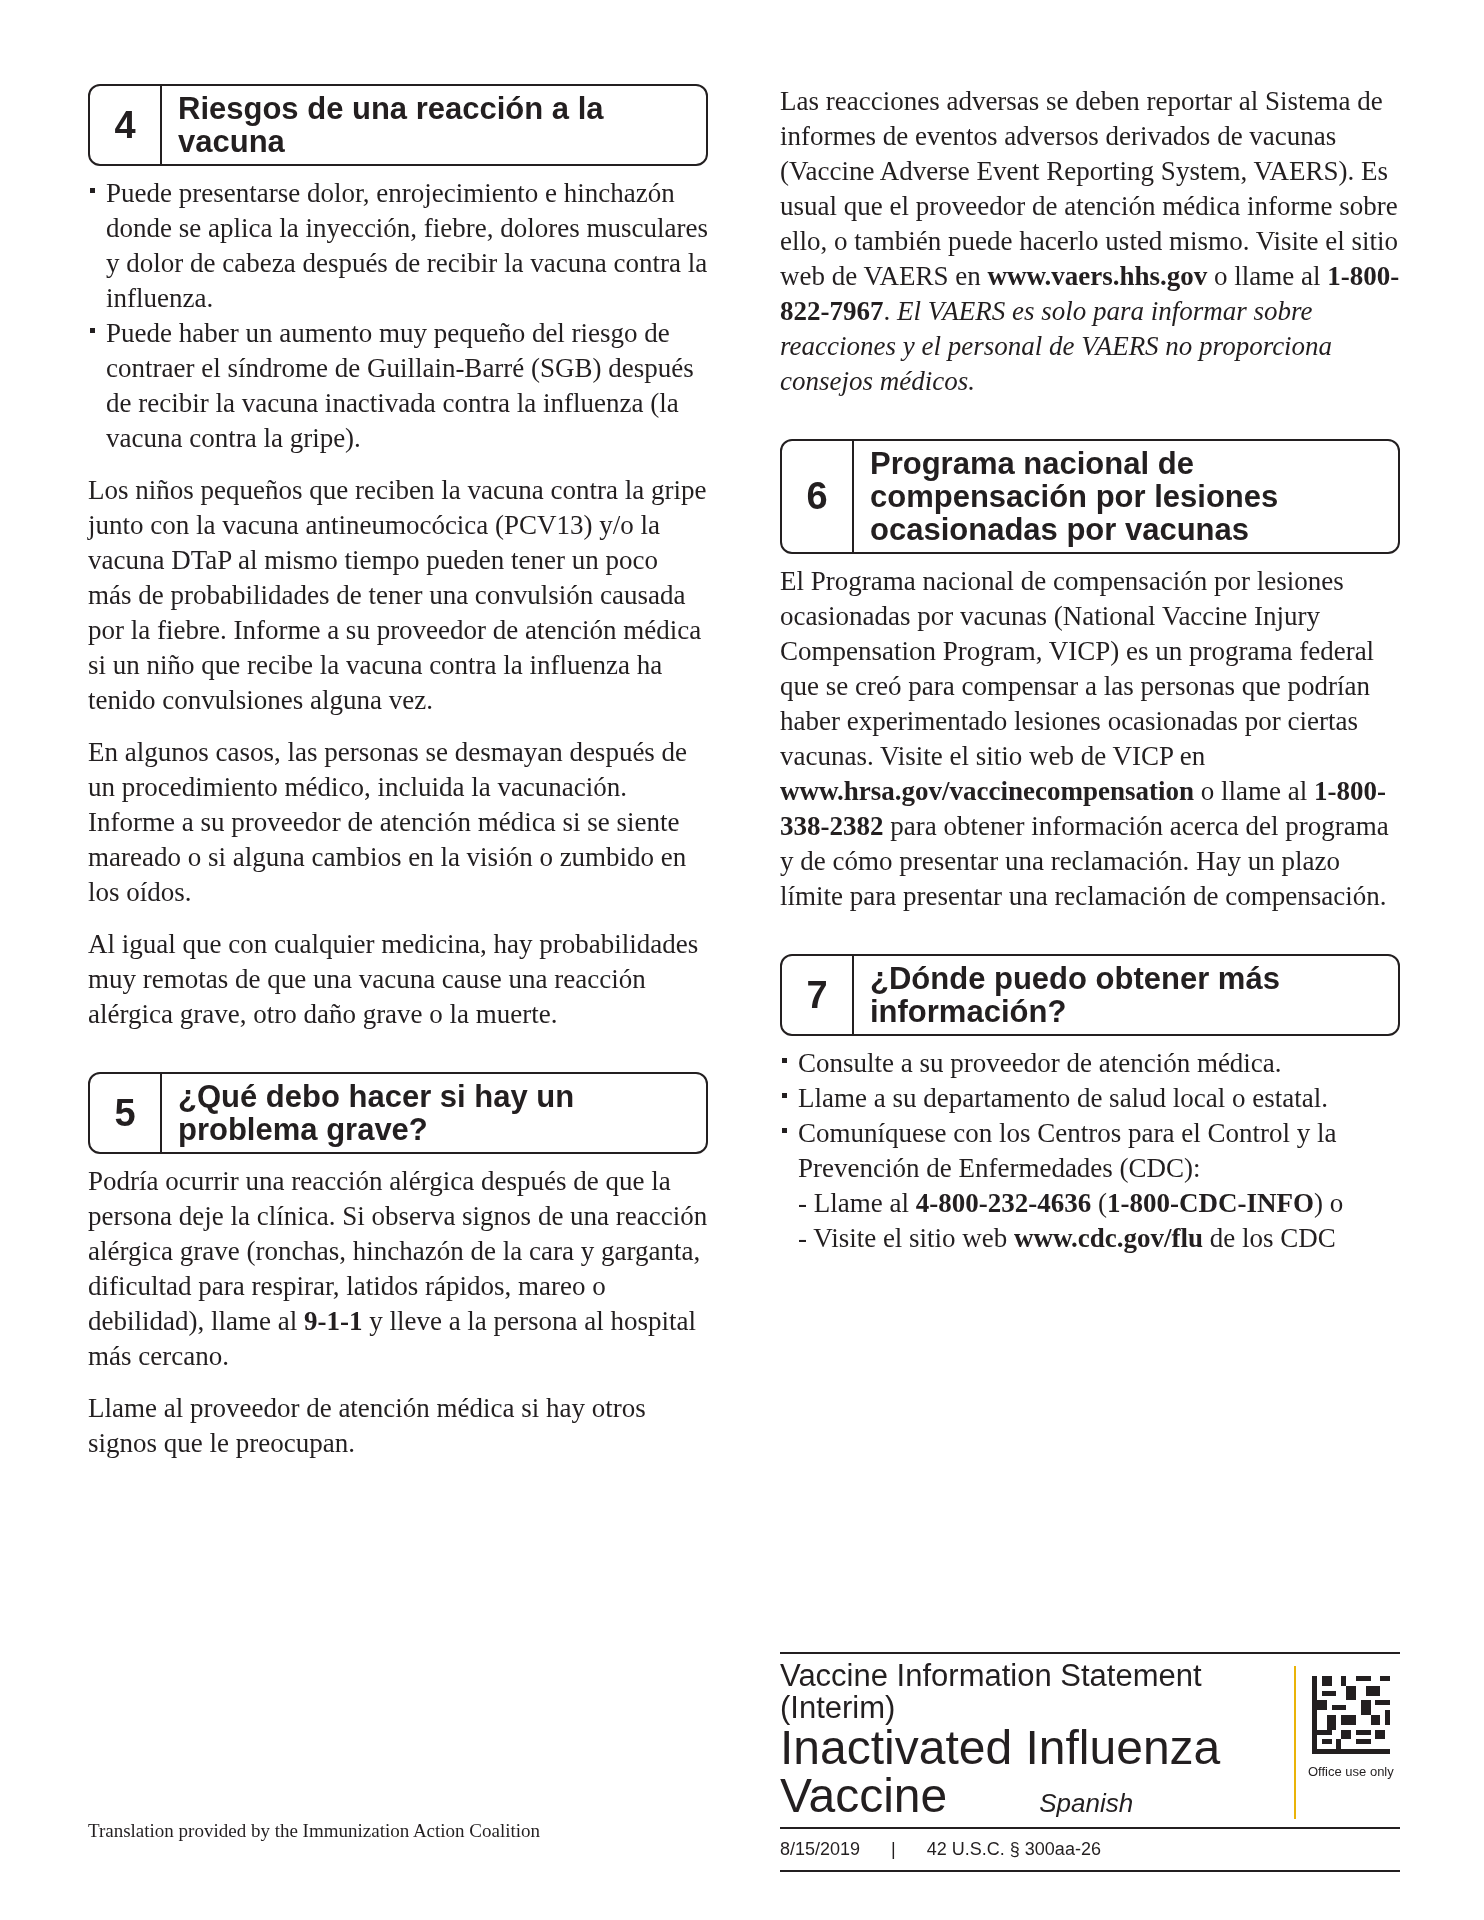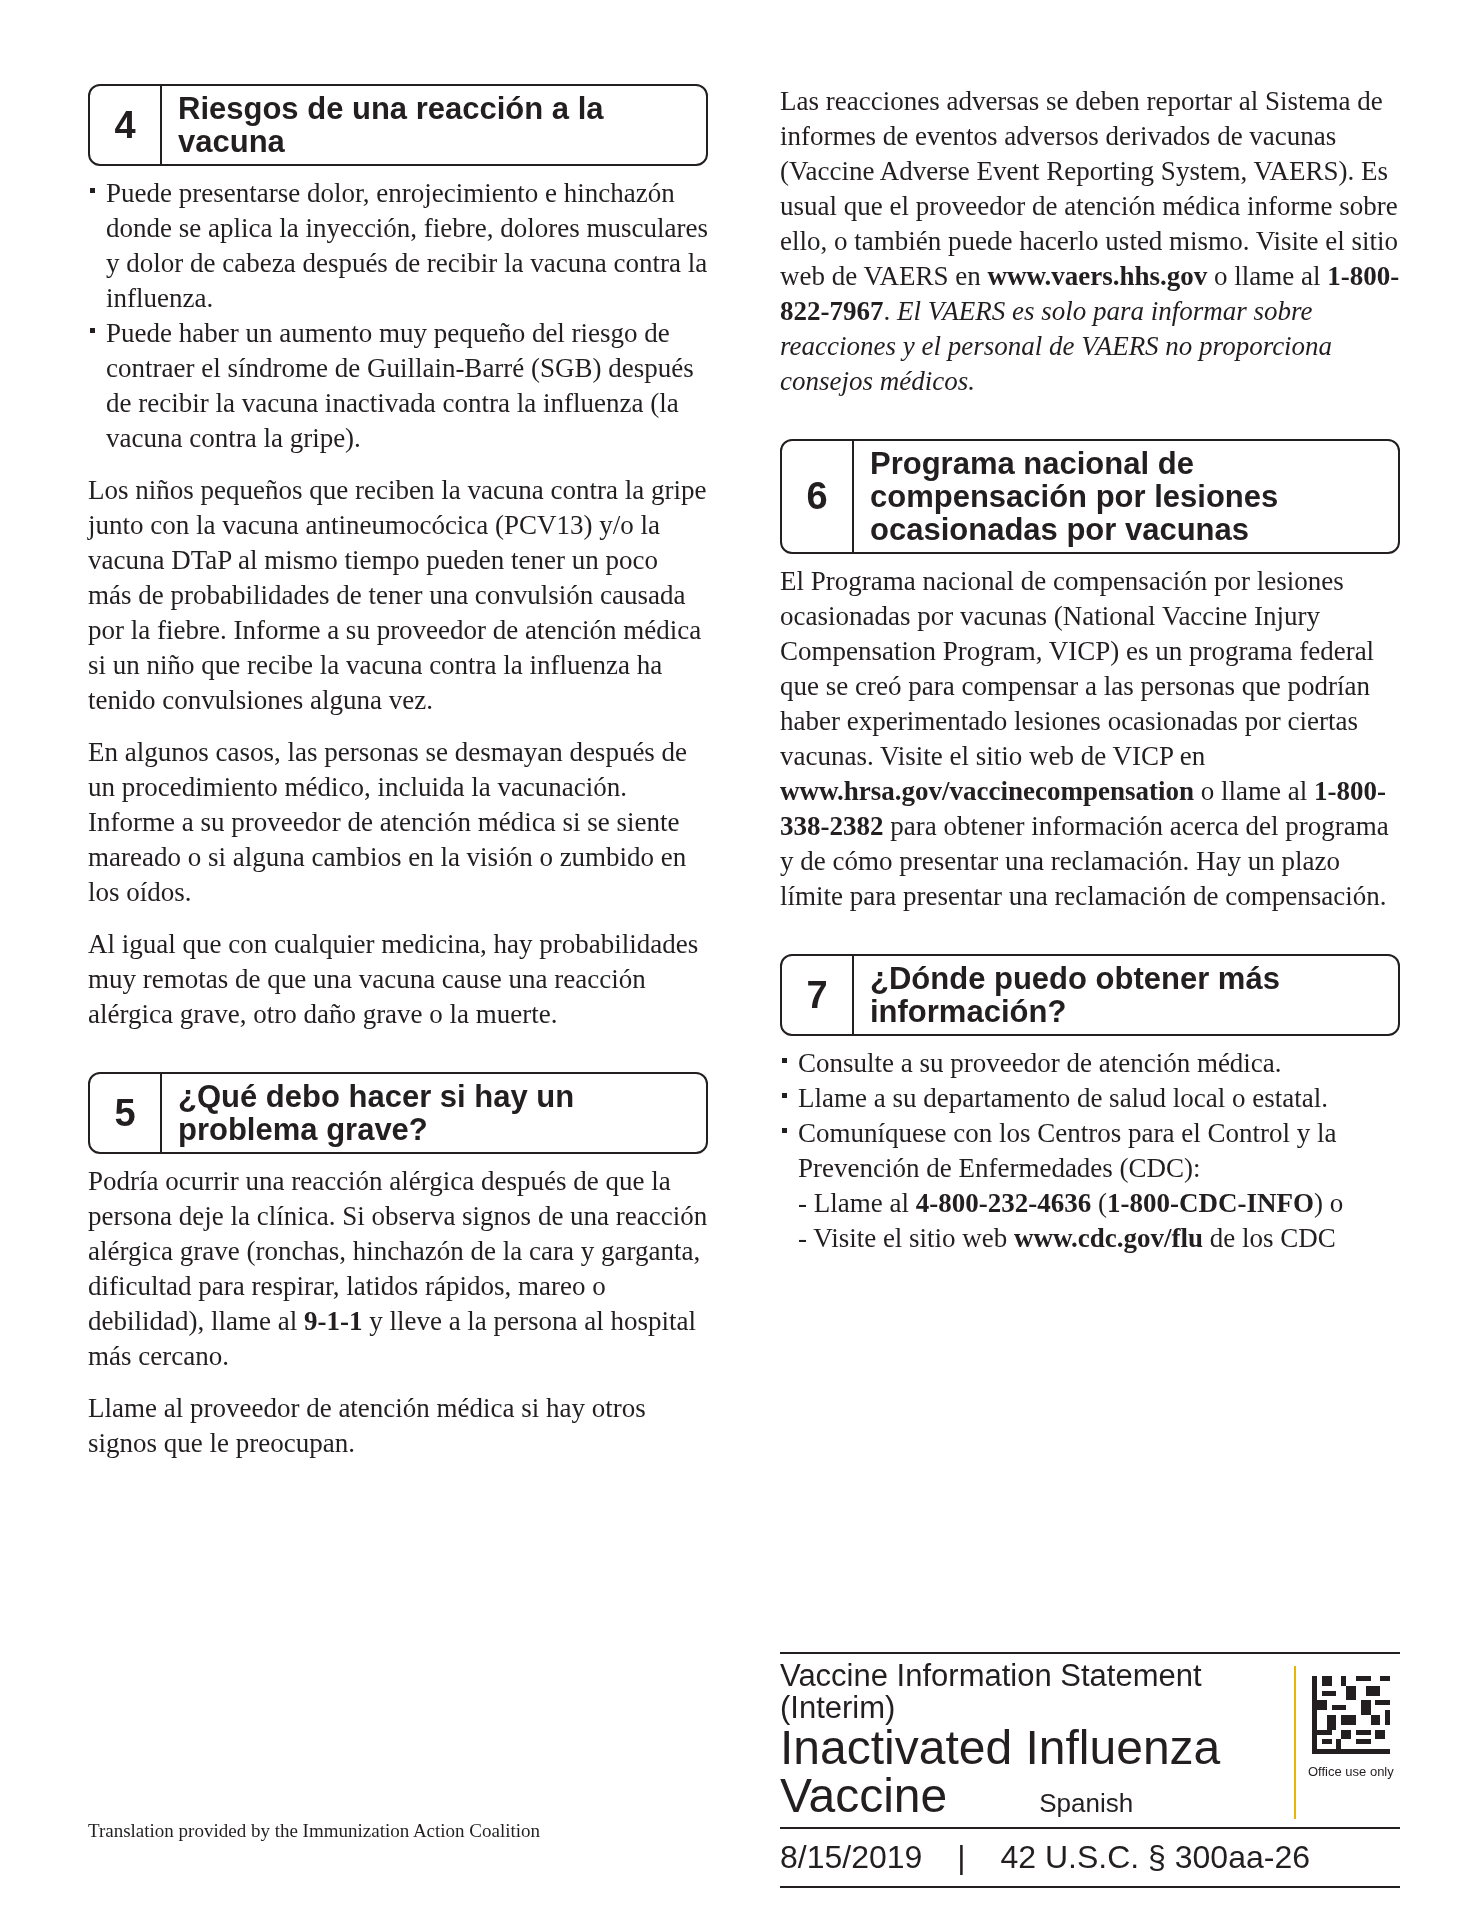--- a/index.html
+++ b/index.html
@@ -16,25 +16,25 @@
   ul.bl li::before { content:""; position:absolute; left:2px; top:12px; width:5px; height:5px; background:#231f20; }
   .sub { font-family:"Liberation Serif", serif; font-size:27px; line-height:35px; padding-left:18px; }
   b { font-weight:bold; }
   i { font-style:italic; }
   .footer { position:absolute; left:780px; top:1652px; width:620px; }
   .rule { height:2px; background:#231f20; }
   .vis-top { display:flex; padding-top:6px; }
   .vis-text { flex:1; font-family:"Liberation Sans", sans-serif; }
   .vis-kind { font-size:31px; line-height:32px; }
   .vis-title { font-size:48px; line-height:48px; }
-  .vis-lang { font-size:26px; margin-left:92px; }
+  .vis-lang { font-size:26px; margin-left:92px;font-style:italic; }
   .qr-wrap { width:92px; border-left:2px solid #eab308; padding-left:12px; margin:6px 0 8px 0; }
   .qr { width:78px; height:78px; margin:10px 0 6px 4px; }
   .office { font-family:"Liberation Sans", sans-serif; font-size:13px; }
-  .vis-bottom { font-family:"Liberation Sans", sans-serif; font-size:32px; padding:10px 0 10px 0; }
+  .vis-bottom { font-family:"Liberation Sans", sans-serif; font-size:18px; padding:10px 0 10px 0; }
   .translation { position:absolute; left:88px; top:1820px; font-family:"Liberation Serif", serif; font-size:19px; }
 </style>
 </head>
 <body>
 
 <div class="col left">
   <div class="secbox">
     <div class="secnum">4</div>
     <div class="sectitle">Riesgos de una reacción a la vacuna</div>
   </div>

